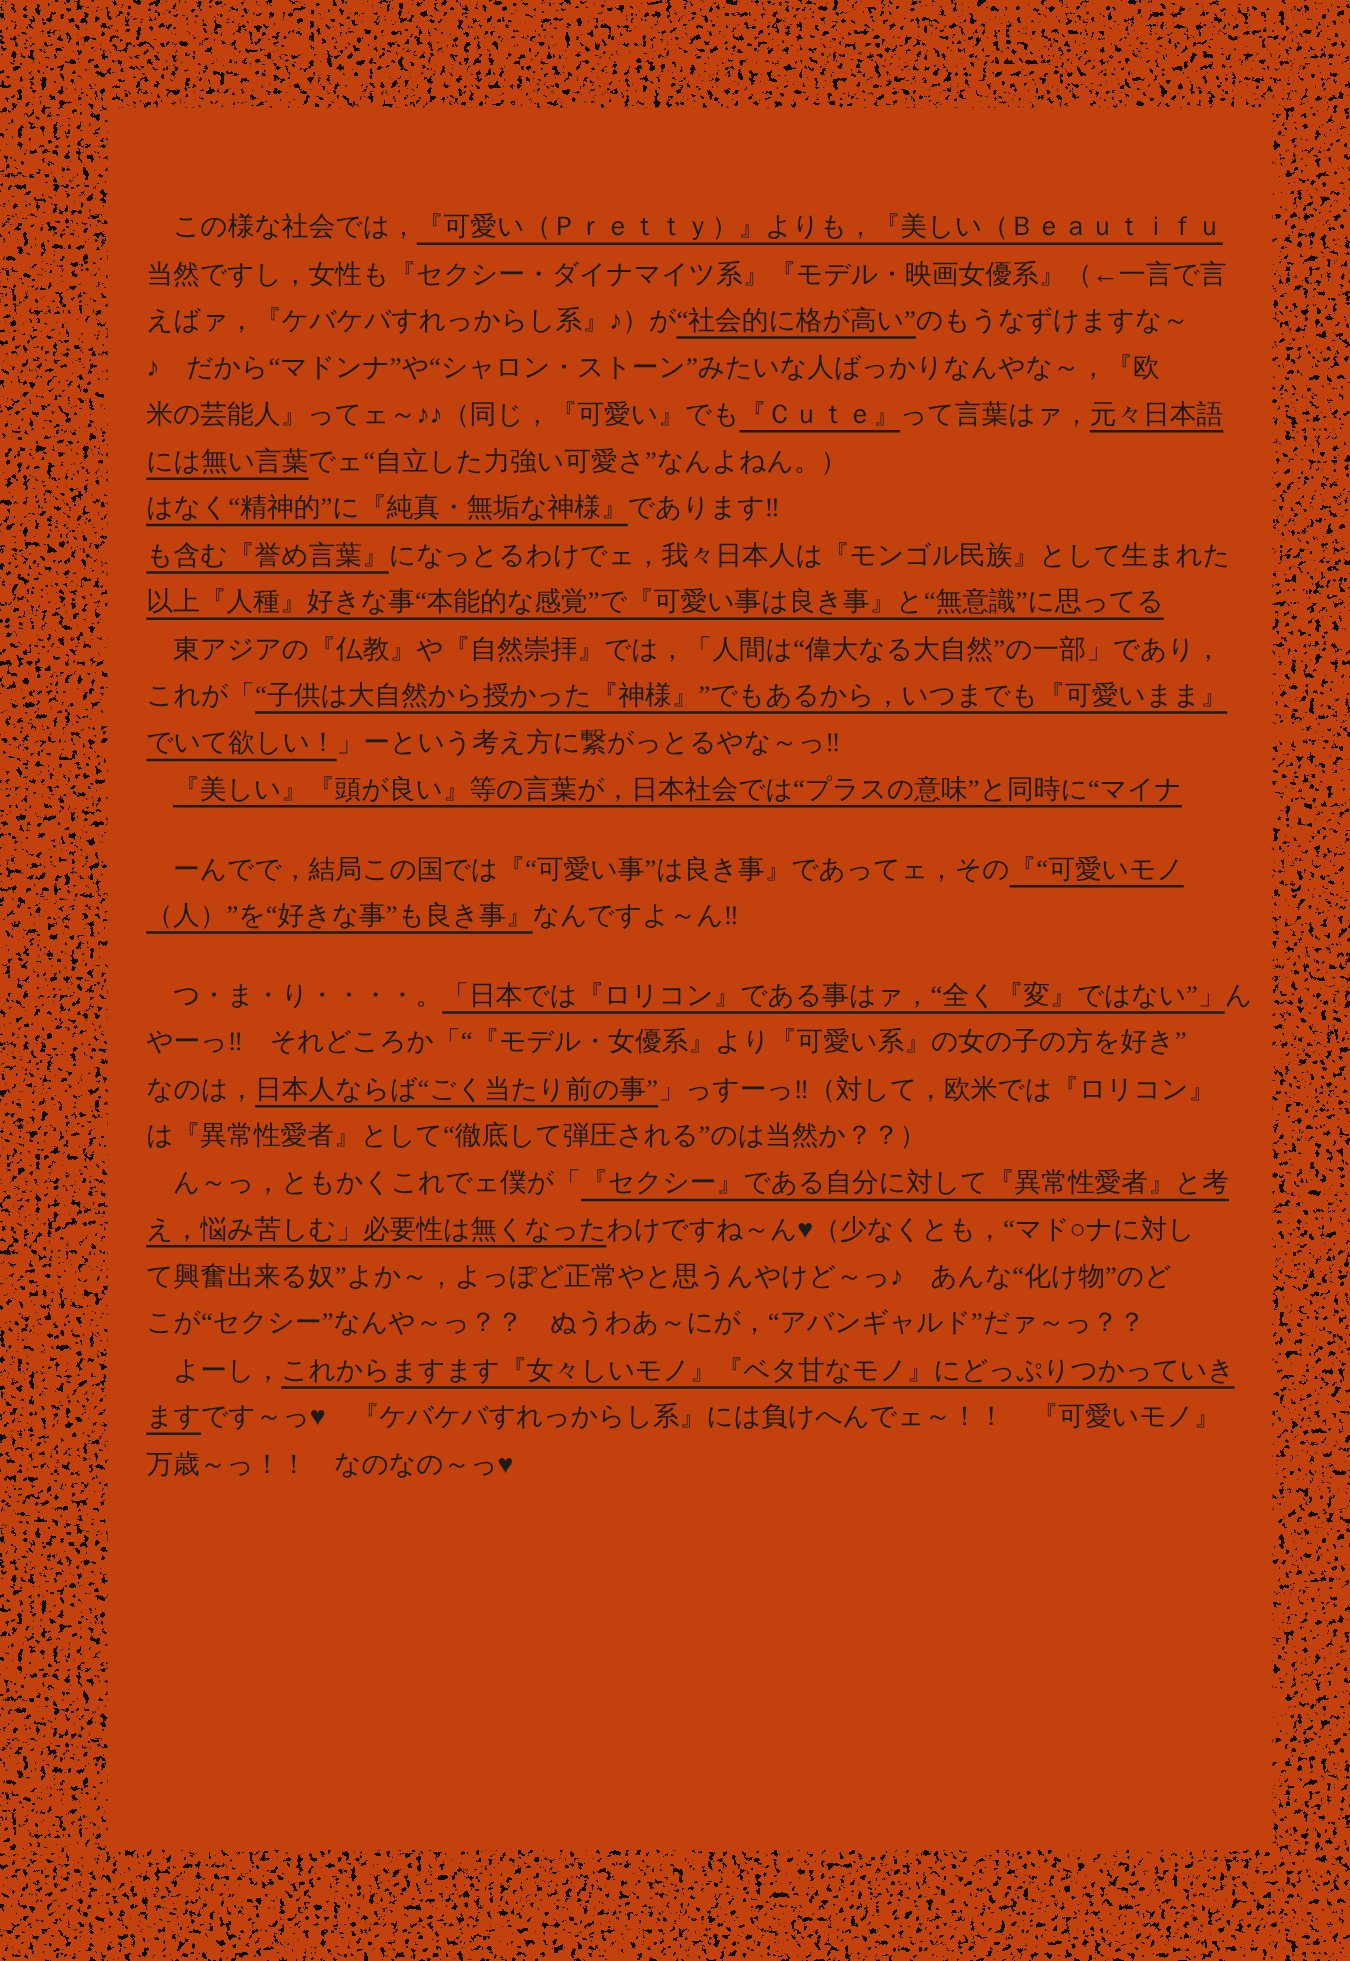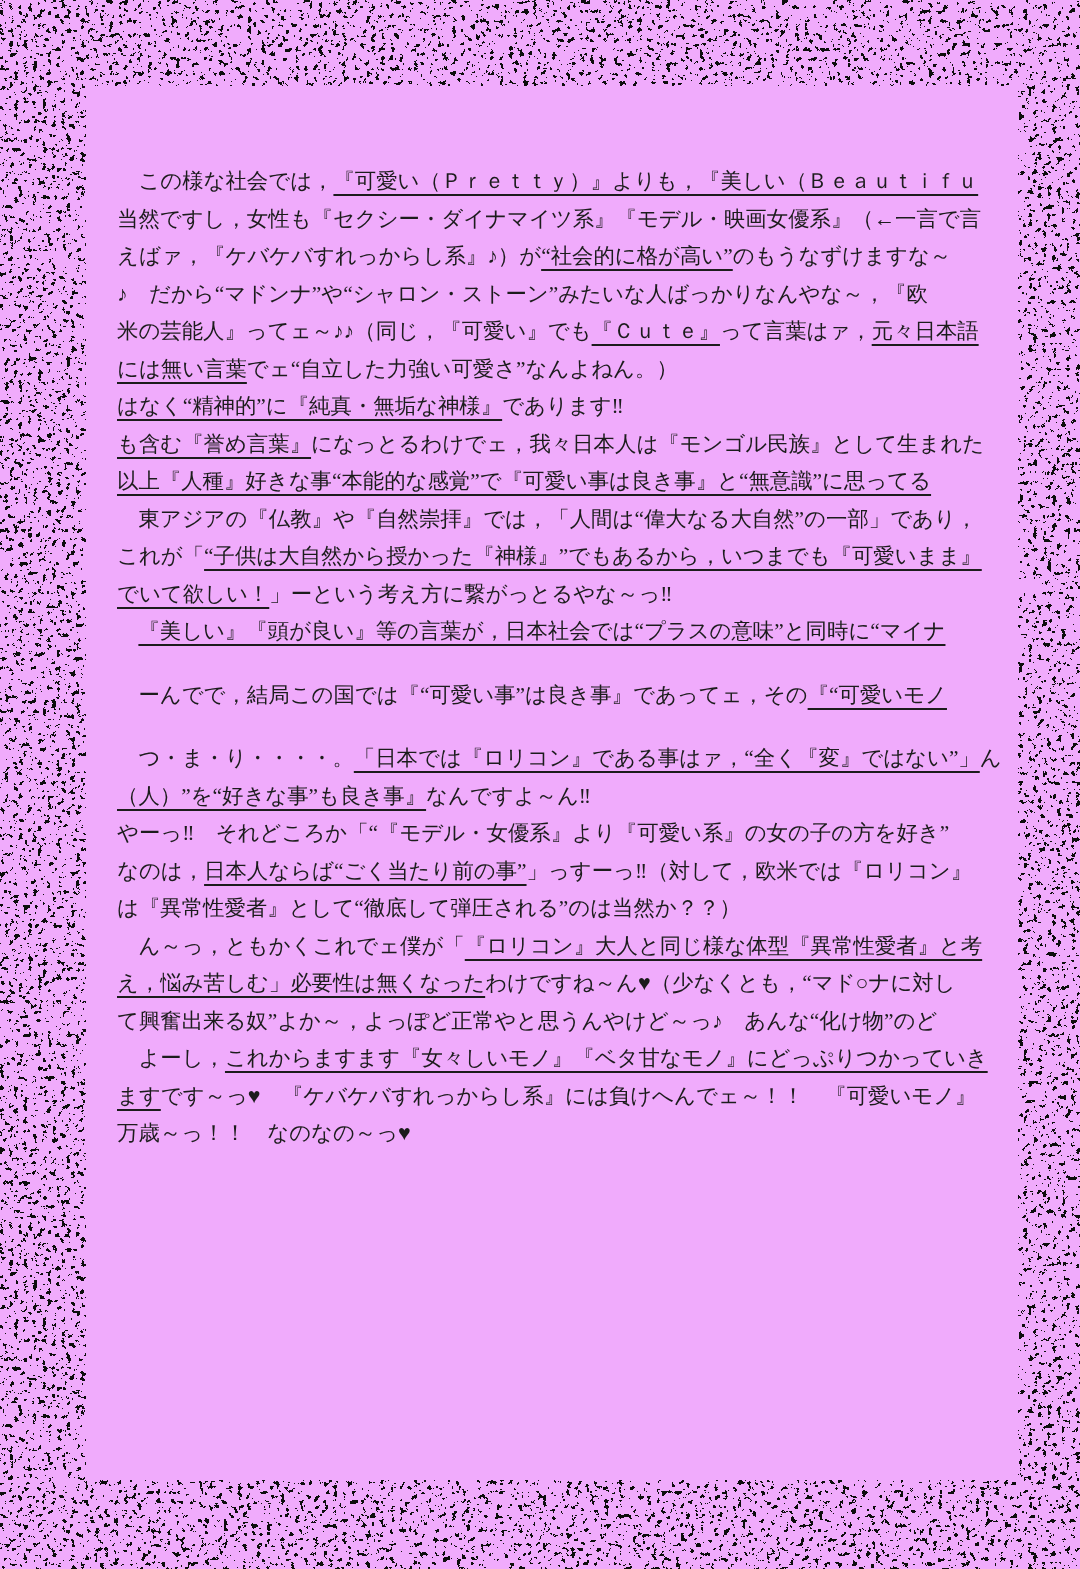--- a/index.html
+++ b/index.html
@@ -1,19 +1,19 @@
 <!DOCTYPE html>
 <html lang="ja"><head>
 <meta charset="utf-8">
 <style>
   html,body{margin:0;padding:0;background:#e8e8e8;}
   .page{
     position:relative;
     width:1080px;height:1569px;
-    background:#f0abfc;
+    background:#c2410c;
     overflow:hidden;
     font-family:"Liberation Serif","DejaVu Serif","DejaVu Sans",serif;
   }
   .frame-svg{position:absolute;left:0;top:0;width:1080px;height:1569px;display:block;}
   .text-block{
     position:absolute;
     left:117px;top:163px;width:866px;
     color:#1c1c1c;
     font-size:21.4px;
     font-weight:500;
@@ -62,26 +62,27 @@
       <div class="line"><span class="seg">米の芸能人』ってェ～♪♪（同じ，『可愛い』でも</span><span class="seg u">『Ｃｕｔｅ』</span><span class="seg">って言葉はァ，</span><span class="seg u">元々日本語</span></div>
       <div class="line"><span class="seg u">には無い言葉</span><span class="seg">でェ“自立した力強い可愛さ”なんよねん。）</span></div>
       <div class="line"><span class="seg u">はなく“精神的”に『純真・無垢な神様』</span><span class="seg">であります‼</span></div>
       <div class="line"><span class="seg u">も含む『誉め言葉』</span><span class="seg">になっとるわけでェ，我々日本人は『モンゴル民族』として生まれた</span></div>
       <div class="line"><span class="seg u">以上『人種』好きな事“本能的な感覚”で『可愛い事は良き事』と“無意識”に思ってる</span></div>
       <div class="line"><span class="seg">　東アジアの『仏教』や『自然崇拝』では，「人間は“偉大なる大自然”の一部」であり，</span></div>
       <div class="line"><span class="seg">これが「</span><span class="seg u">“子供は大自然から授かった『神様』”でもあるから，いつまでも『可愛いまま』</span></div>
       <div class="line"><span class="seg u">でいて欲しい！</span><span class="seg">」ーという考え方に繋がっとるやな～っ‼</span></div>
       <div class="line"><span class="seg">　</span><span class="seg u">『美しい』『頭が良い』等の言葉が，日本社会では“プラスの意味”と同時に“マイナ</span></div>
       <div class="line gap"><span class="seg">　ーんでで，結局この国では『“可愛い事”は良き事』であってェ，その</span><span class="seg u">『“可愛いモノ</span></div>
+      <div class="line"><span class="seg u">（人）”を“好きな事”も良き事』</span><span class="seg">なんですよ～ん‼</span></div>
       <div class="line gap"><span class="seg">　つ・ま・り・・・・。</span><span class="seg u">「日本では『ロリコン』である事はァ，“全く『変』ではない”」</span><span class="seg">ん</span></div>
-      <div class="line"><span class="seg u">（人）”を“好きな事”も良き事』</span><span class="seg">なんですよ～ん‼</span></div>
       <div class="line"><span class="seg">やーっ‼　それどころか「“『モデル・女優系』より『可愛い系』の女の子の方を好き”</span></div>
       <div class="line"><span class="seg">なのは，</span><span class="seg u">日本人ならば“ごく当たり前の事”</span><span class="seg">」っすーっ‼（対して，欧米では『ロリコン』</span></div>
       <div class="line"><span class="seg">は『異常性愛者』として“徹底して弾圧される”のは当然か？？）</span></div>
-      <div class="line"><span class="seg">　ん～っ，ともかくこれでェ僕が「</span><span class="seg u">『ロリコン』大人と同じ様な体型『異常性愛者』と考</span></div>
+      <div class="line"><span class="seg">　ん～っ，ともかくこれでェ僕が「</span><span class="seg u">『セクシー』である自分に対して『異常性愛者』と考</span></div>
       <div class="line"><span class="seg u">え，悩み苦しむ」必要性は無くなった</span><span class="seg">わけですね～ん♥（少なくとも，“マド○ナに対し</span></div>
       <div class="line"><span class="seg">て興奮出来る奴”よか～，よっぽど正常やと思うんやけど～っ♪　あんな“化け物”のど</span></div>
+      <div class="line"><span class="seg">こが“セクシー”なんや～っ？？　ぬうわあ～にが，“アバンギャルド”だァ～っ？？</span></div>
       <div class="line"><span class="seg">　よーし，</span><span class="seg u">これからますます『女々しいモノ』『ベタ甘なモノ』にどっぷりつかっていき</span></div>
       <div class="line"><span class="seg u">ます</span><span class="seg">です～っ♥　『ケバケバすれっからし系』には負けへんでェ～！！　『可愛いモノ』</span></div>
       <div class="line"><span class="seg">万歳～っ！！　なのなの～っ♥</span></div>
     </div>
 
 </div>
 
 </body></html>

